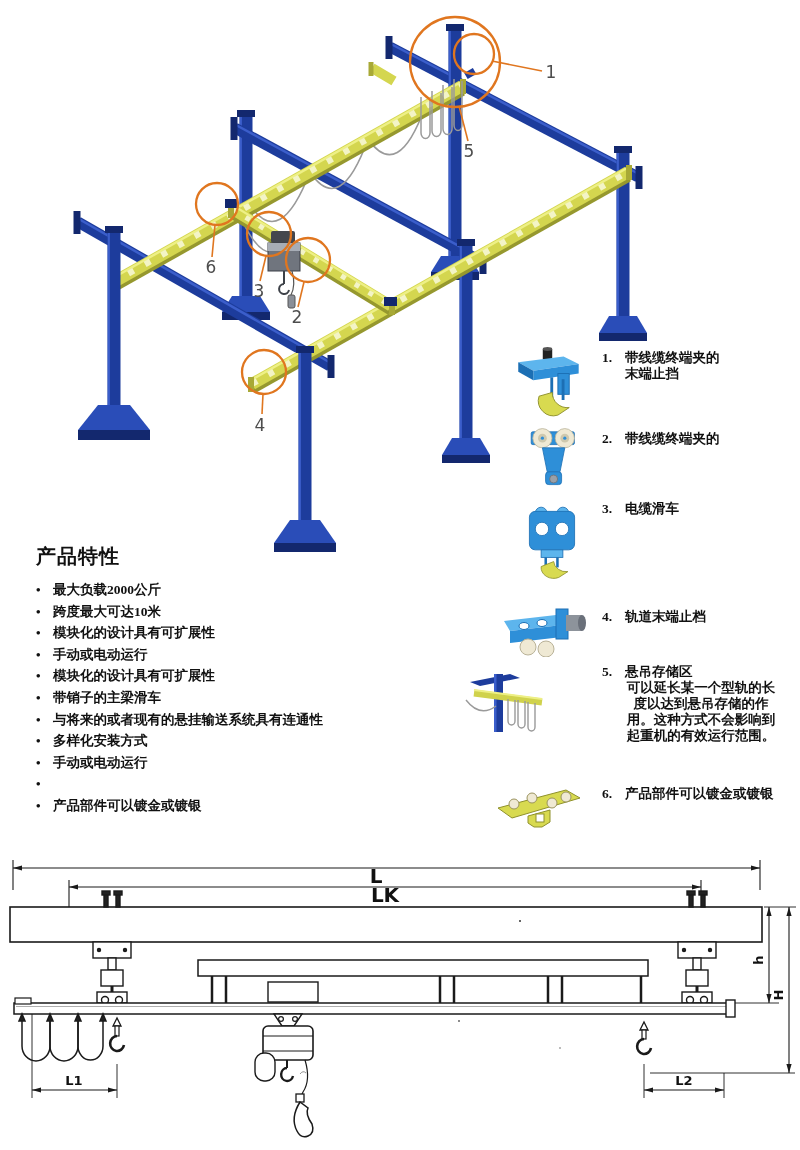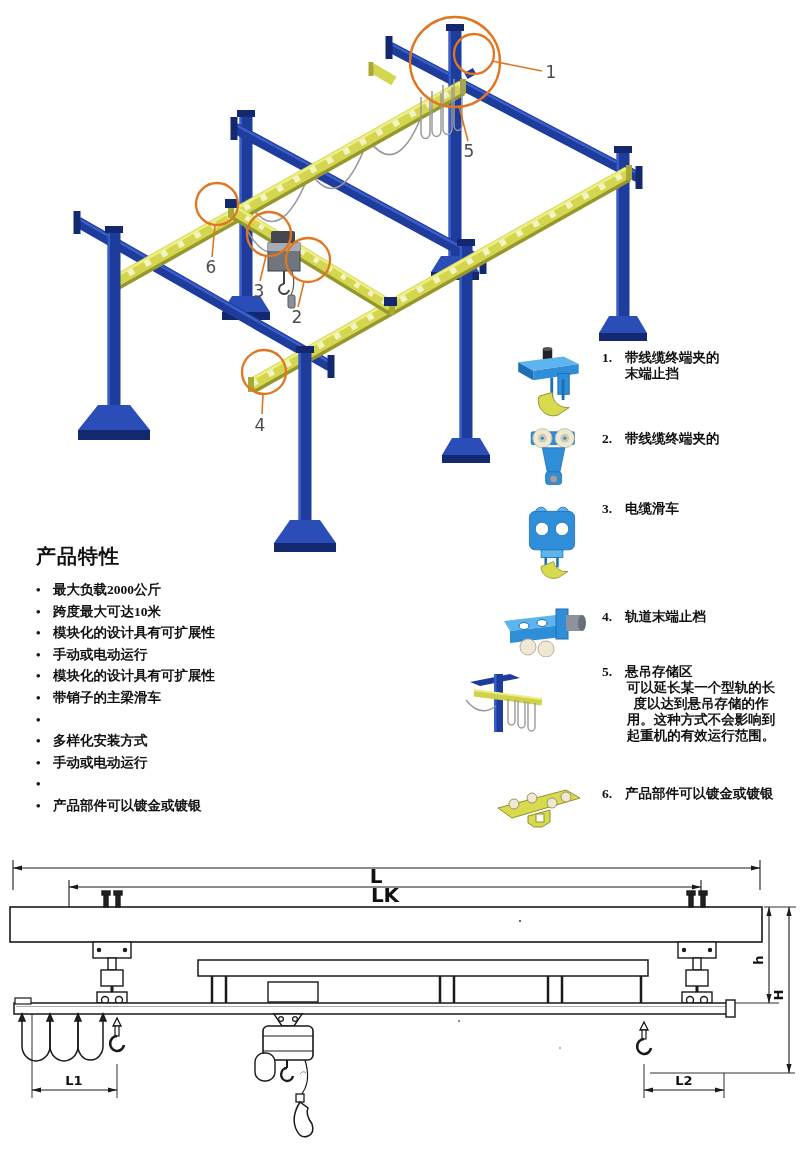--- a/index.html
+++ b/index.html
@@ -207,20 +207,21 @@
     <li>
         <span class="dot">•</span>
         <span>模块化的设计具有可扩展性</span>
       </li>
     <li>
         <span class="dot">•</span>
         <span>带销子的主梁滑车</span>
       </li>
     <li>
         <span class="dot">•</span>
+        <span>与将来的或者现有的悬挂输送系统具有连通性</span>
       </li>
     <li>
         <span class="dot">•</span>
         <span>多样化安装方式</span>
       </li>
     <li>
         <span class="dot">•</span>
         <span>手动或电动运行</span>
       </li>
     <li>

